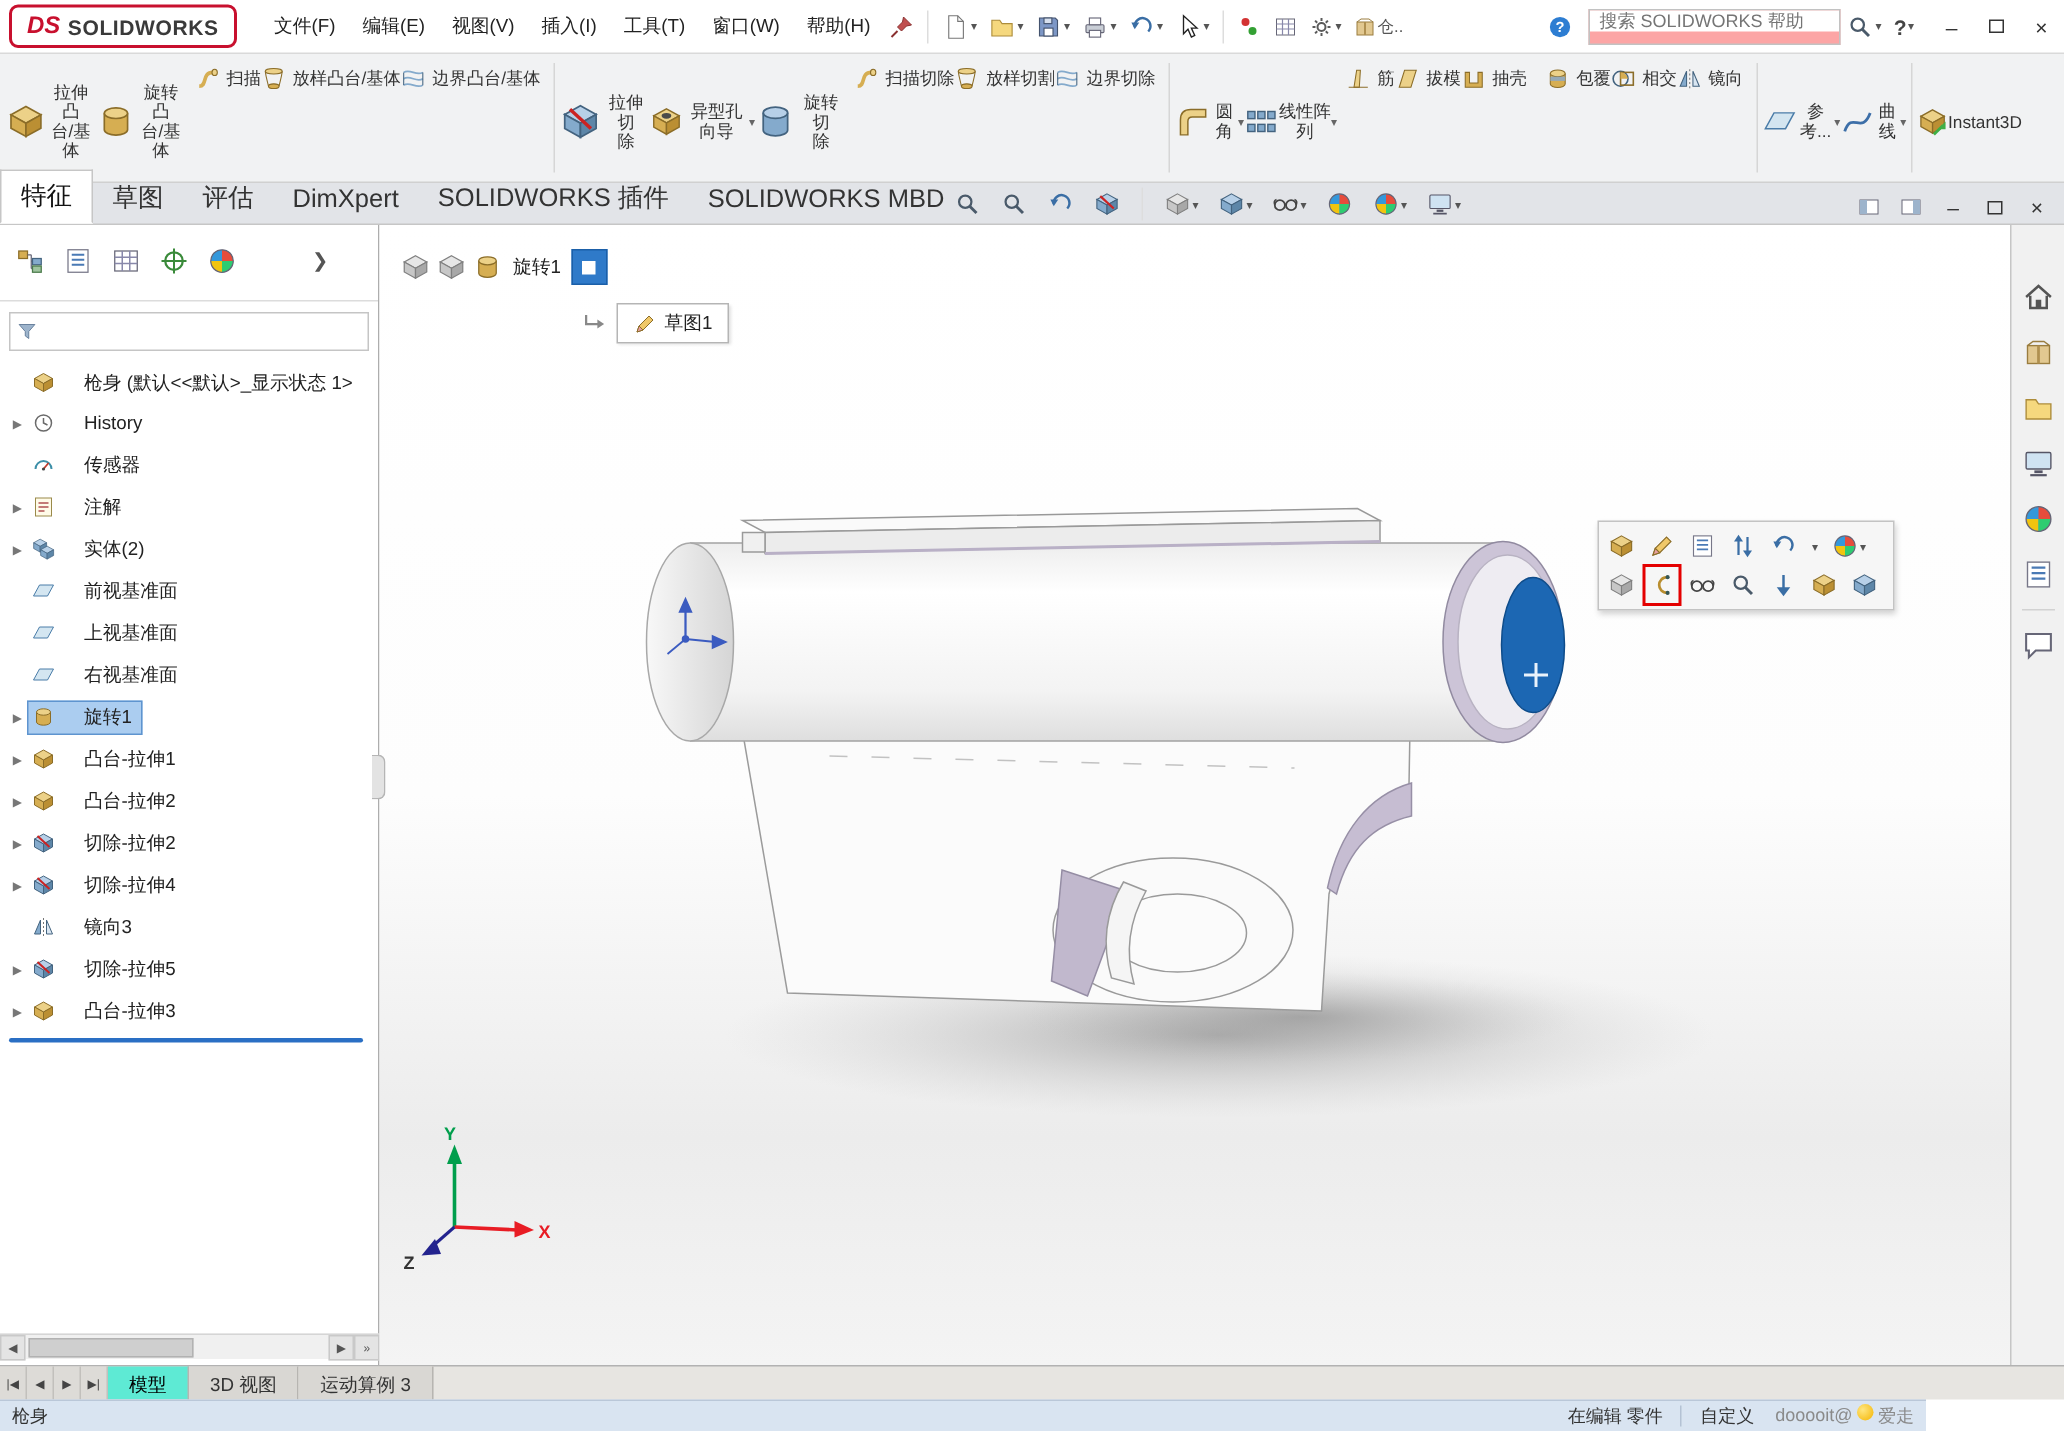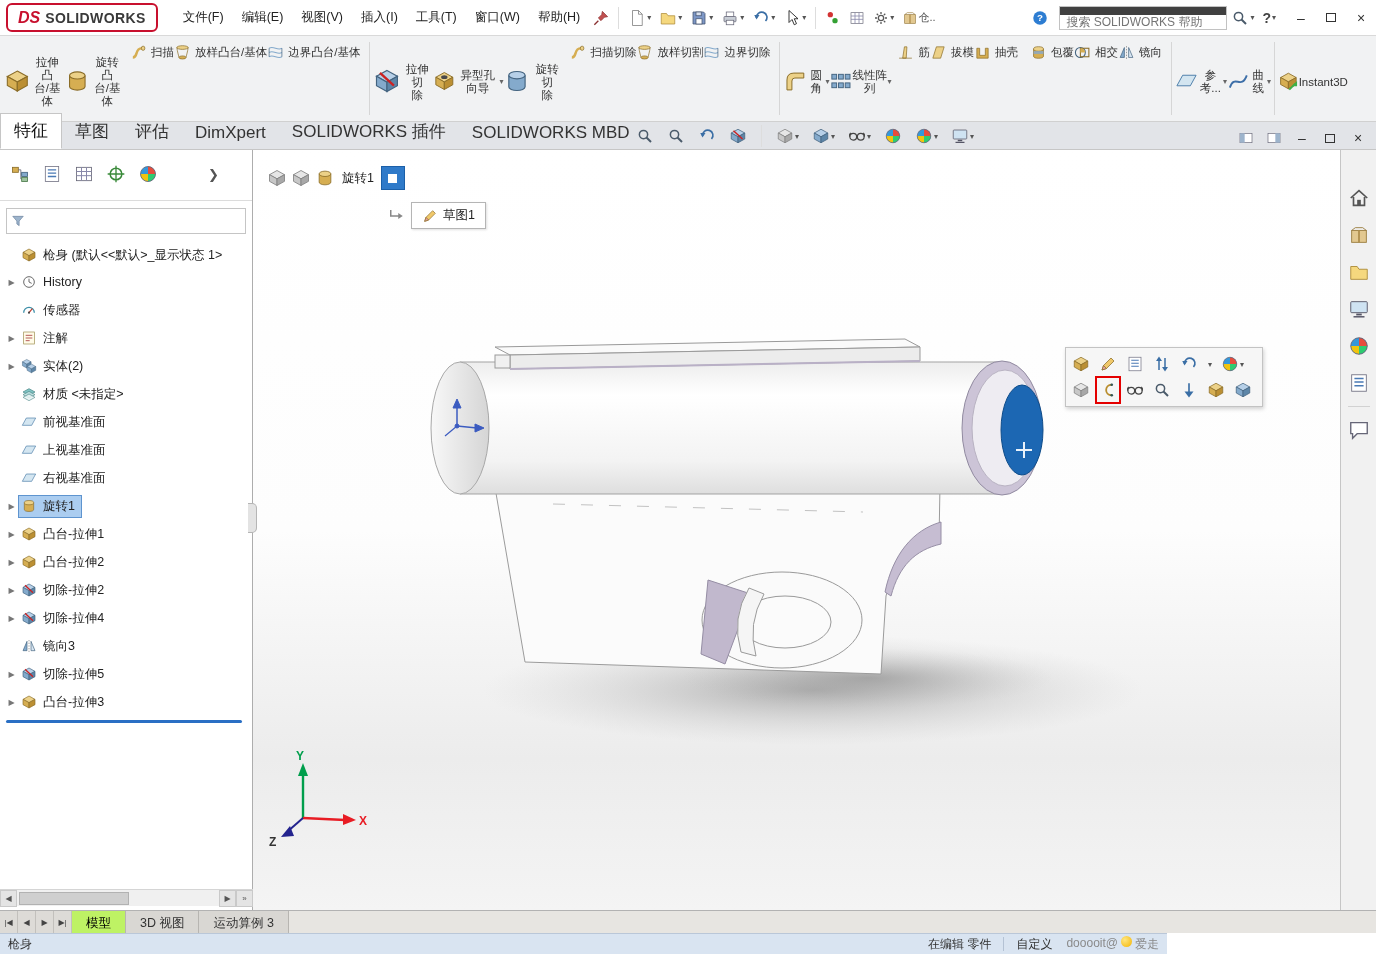--- a/index.html
+++ b/index.html
@@ -11,21 +11,21 @@
 .dd{font-size:8px;color:#555;margin-left:1px}
 
 #menubar{position:absolute;left:0;top:0;width:1376px;height:36px;background:#fff;border-bottom:1px solid #d9d9d9;display:flex;align-items:center}
 .logo{display:flex;align-items:center;gap:5px;border:2px solid #c8102e;border-radius:6px;padding:2px 10px;margin-left:6px;height:29px}
 .logo .ds{color:#c8102e;font-weight:bold;font-style:italic;font-size:16px}
 .logo .sw{font-weight:bold;font-size:14px;color:#3a3a3a;letter-spacing:.4px}
 .menu{display:flex;margin-left:16px}
 .menu>div{padding:5px 9px;font-size:12.5px;cursor:default}
 .tbtn{height:26px;display:flex;align-items:center;justify-content:center;padding:0 3px;margin:0 1px}
 .vsep{width:1px;height:22px;background:#ddd;margin:0 5px}
-.searchbox{width:168px;height:24px;border:1px solid #c2c2c2;background:#404040;display:flex;align-items:flex-end;margin-left:6px}
+.searchbox{width:168px;height:24px;border:1px solid #c2c2c2;background:#fca5a5;display:flex;align-items:flex-start;margin-left:6px}
 .searchbox input{border:0;outline:0;width:100%;font-size:12px;padding:0 6px;font-family:inherit;color:#555}
 .qm{font-size:14px;color:#444;font-weight:bold}
 .winctl{display:flex;margin-left:6px}
 .winbtn{width:30px;height:26px;display:flex;align-items:center;justify-content:center;font-size:14px;color:#333}
 .maxbox{width:10px;height:9px;border:1.5px solid #333;display:inline-block}
 
 #ribbon{position:absolute;left:0;top:36px;width:1376px;height:86px;background:#f1f2f3;border-bottom:1px solid #d0d0d0;display:flex;align-items:stretch;padding:2px 4px}
 .rb-big{width:60px;display:flex;flex-direction:row;align-items:center;padding-top:5px}
 .rb-big svg{width:30px;height:30px}
 .rb-lbl{text-align:center;font-size:11.5px;line-height:13px;margin-top:2px;color:#333}
@@ -46,21 +46,21 @@
 
 #leftpanel{position:absolute;left:0;top:150px;width:253px;height:760px;background:#fff;border-right:1px solid #adadad}
 .mgr{position:absolute;left:4px;top:14px;display:flex;align-items:center;gap:12px;padding-left:6px}
 .mgr .chev{margin-left:38px;color:#555;font-size:13px}
 .mgrline{position:absolute;left:0;top:50px;width:100%;height:1px;background:#dcdcdc}
 .filter{position:absolute;left:6px;top:58px;width:240px;height:26px;border:1px solid #c5c5c5;display:flex;align-items:center;padding:0 4px;gap:4px;background:#fff}
 .filter input{border:0;outline:0;flex:1;font-family:inherit}
 .tree{position:absolute;left:0;top:92px;width:100%}
 .trow{display:flex;align-items:center;height:28px;padding-left:5px}
 .trow .exp{width:13px;font-size:8px;color:#777;text-align:center}
-.selwrap{display:flex;align-items:center;gap:6px;padding:2px 6px 2px 2px;border:1px solid transparent}
+.selwrap{display:flex;align-items:center;gap:19px;padding:2px 6px 2px 2px;border:1px solid transparent}
 .trow .lbl{font-size:12.5px;white-space:nowrap}
 .trow.sel .selwrap{background:#abcdf0;border:1px solid #5e94cf}
 .rollback{height:3px;background:#2a6fc4;margin:4px 10px 0 6px;border-radius:2px}
 .hscroll{position:absolute;left:0;bottom:4px;width:253px;height:17px;display:flex;align-items:center;background:#f0f0f0;border-top:1px solid #d5d5d5}
 .sbtn{width:17px;height:17px;display:flex;align-items:center;justify-content:center;font-size:8px;color:#555;background:#e4e4e4;border:1px solid #c9c9c9}
 .thumb{width:110px;height:13px;background:#cfcfcf;border:1px solid #b2b2b2;margin:0 2px}
 .strack{flex:1}
 
 #viewport{position:absolute;left:253px;top:150px;width:1087px;height:760px;background:linear-gradient(180deg,#ffffff 0%,#fdfdfd 50%,#ececec 80%,#f4f4f4 100%);overflow:hidden}
 #scene{position:absolute;left:0;top:0}
@@ -76,23 +76,23 @@
 .redbox{outline:2px solid #e40000}
 
 #taskpane{position:absolute;left:1340px;top:150px;width:36px;height:760px;background:#f1f1f1;border-left:1px solid #c6c6c6;display:flex;flex-direction:column;align-items:center;padding-top:34px;gap:9px}
 .tpbtn{width:28px;height:28px;display:flex;align-items:center;justify-content:center}
 .tpsep{width:22px;height:1px;background:#d2d2d2}
 
 #bottombar{position:absolute;left:0;top:910px;width:1376px;height:23px;background:#e7e5e1;border-top:1px solid #b2b2b2;display:flex;align-items:stretch}
 .nav{display:flex}
 .navbtn{width:18px;display:flex;align-items:center;justify-content:center;font-size:8px;color:#444;background:#dddbd7;border-right:1px solid #c2c0bc}
 .btab{padding:4px 14px 0;font-size:12.5px;color:#333;background:#d9d7d3;border-right:1px solid #b7b5b1}
-.btab.active{background:#bef264;color:#000}
-
-#statusbar{position:absolute;left:0;top:933px;width:1167px;height:21px;background:#d9e4f1;border-top:1px solid #bac7d8;display:flex;align-items:center;padding:0 8px;font-size:12px;color:#333}
+.btab.active{background:#5eead4;color:#000}
+
+#statusbar{position:absolute;left:0;top:933px;width:1284px;height:21px;background:#d9e4f1;border-top:1px solid #bac7d8;display:flex;align-items:center;padding:0 8px;font-size:12px;color:#333}
 .sbspacer{flex:1}
 .sbsep{width:1px;height:14px;background:#b4c2d4;margin:0 12px}
 .wm{display:flex;align-items:flex-start;gap:3px;color:#8a8a8a;margin-left:14px}
 .emoji{width:11px;height:11px;border-radius:50%;background:radial-gradient(circle at 35% 35%,#ffe680,#f4b400);display:inline-block}
 .splitter{position:absolute;left:248px;top:503px;width:9px;height:30px;background:#e3e3e3;border:1px solid #b5b5b5;border-left:0;border-radius:0 5px 5px 0;z-index:5}
 </style>
 </head>
 <body>
 
 <svg width="0" height="0" style="position:absolute">
@@ -787,29 +787,20 @@
           <span class="lbl">注解</span>
         </span>
       </div>
     <div class="trow">
         <span class="exp">▶</span>
         <span class="selwrap">
           <svg class="ic i16">
             <use href="#solids"></use>
           </svg>
           <span class="lbl">实体(2)</span>
-        </span>
-      </div>
-    <div class="trow">
-        <span class="exp"></span>
-        <span class="selwrap">
-          <svg class="ic i16">
-            <use href="#mat"></use>
-          </svg>
-          <span class="lbl">材质 &lt;未指定&gt;</span>
         </span>
       </div>
     <div class="trow">
         <span class="exp"></span>
         <span class="selwrap">
           <svg class="ic i16">
             <use href="#plane"></use>
           </svg>
           <span class="lbl">前视基准面</span>
         </span>

